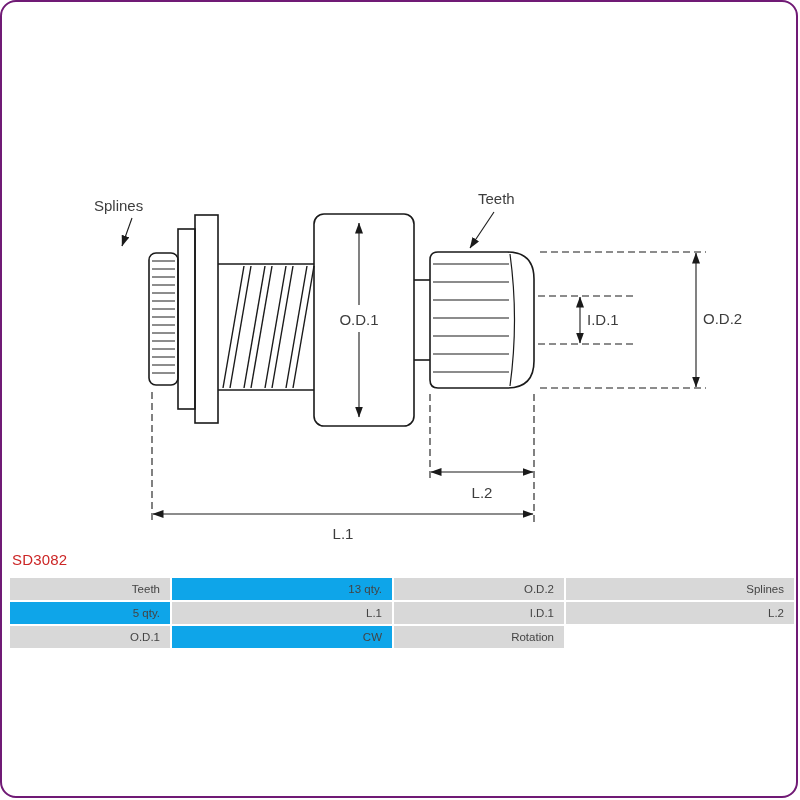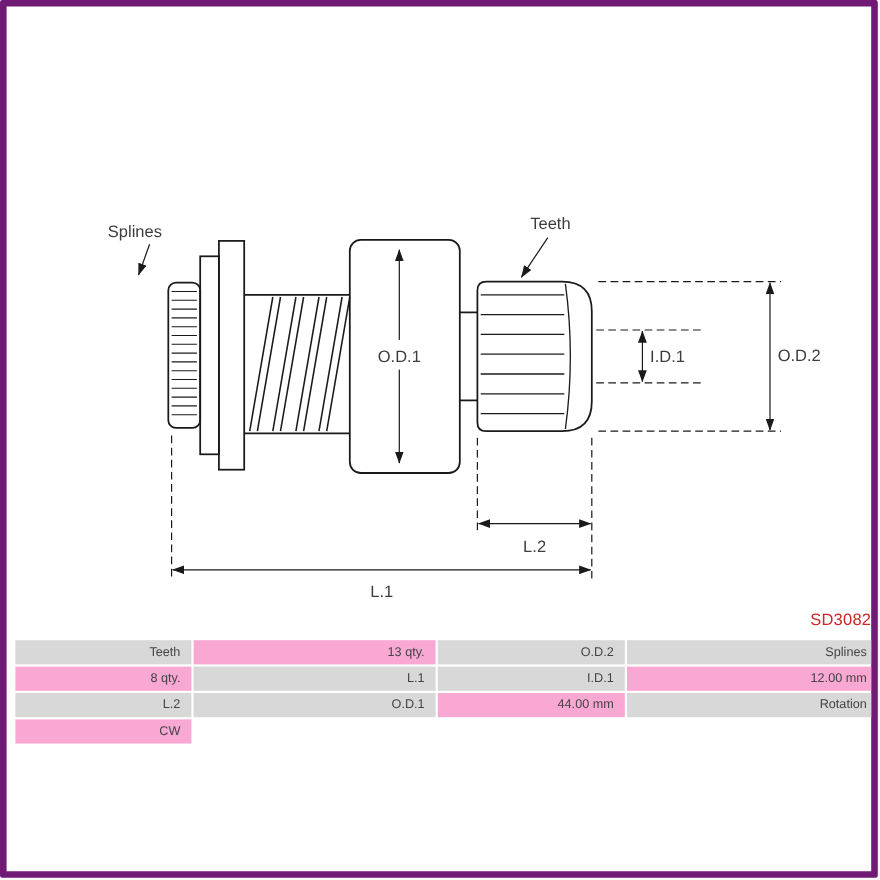--- a/index.html
+++ b/index.html
@@ -1,31 +1,31 @@
 <!DOCTYPE html>
 <html><head>
 <meta charset="utf-8">
 <style>
   html,body { margin:0; padding:0; background:#fff; }
   body { width:800px; height:800px; font-family:"Liberation Sans", sans-serif; }
-  .frame { width:798px; height:798px; border:6px solid #701a75; border-radius:2px; box-sizing:border-box; overflow:hidden; background:#fff; }
+  .frame { width:798px; height:798px; border:2px solid #701a75; border-radius:16px; box-sizing:border-box; overflow:hidden; background:#fff; }
   .drawing-wrap { width:800px; height:545px; }
   svg text { font-family:"Liberation Sans", sans-serif; font-size:15px; fill:#3d3d3d; }
-  .part-number { margin:4px 0 0 10px; font-size:15px; color:#cc2626; letter-spacing:0.2px;text-align:right; }
+  .part-number { margin:4px 0 0 10px; font-size:15px; color:#cc2626; letter-spacing:0.2px; }
   .spec-table {
     display:grid;
     grid-template-columns:160px 220px 170px 228px;
     gap:2px;
     margin:10px 8px 0 8px;
     font-size:11.5px;
     color:#444;
   }
   .cell { height:22px; line-height:22px; text-align:right; padding-right:10px; box-sizing:border-box; white-space:nowrap; overflow:hidden; }
   .cell.label { background:#d8d8d8; }
-  .cell.value { background:#f9a8d4; }
+  .cell.value { background:#0ea5e9; }
 </style>
 </head>
 <body>
 
 <div class="frame">
 
   <div class="drawing-wrap">
     <svg width="800" height="545" viewBox="0 0 800 545">
       <defs>
         <marker id="arr" viewBox="0 0 11 8" markerWidth="11" markerHeight="8" refX="10.5" refY="4" orient="auto-start-reverse" markerUnits="userSpaceOnUse">
@@ -117,26 +117,24 @@
   </div>
 
   <div class="part-number">SD3082</div>
 
   <div class="spec-table">
     <div class="cell label">Teeth</div>
     <div class="cell value">13 qty.</div>
     <div class="cell label">O.D.2</div>
 
     <div class="cell label">Splines</div>
-    <div class="cell value">8 qty.</div>
+    <div class="cell value">5 qty.</div>
     <div class="cell label">L.1</div>
 
     <div class="cell label">I.D.1</div>
-    <div class="cell value">12.00 mm</div>
     <div class="cell label">L.2</div>
 
     <div class="cell label">O.D.1</div>
-    <div class="cell value">44.00 mm</div>
+    <div class="cell value">CW</div>
     <div class="cell label">Rotation</div>
-    <div class="cell value">CW</div>
   </div>
 
 </div>
 
 </body></html>

